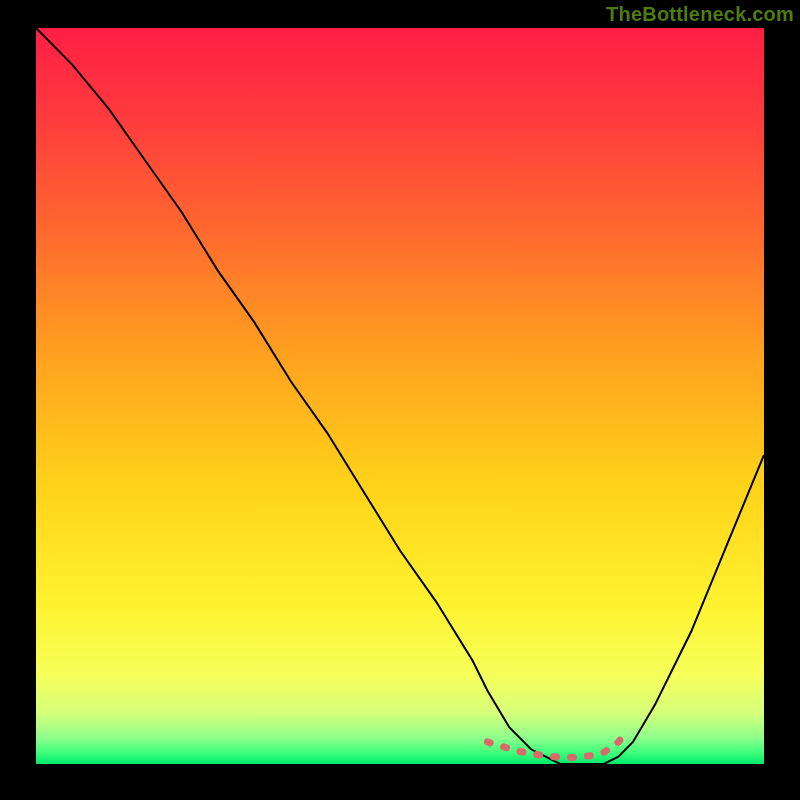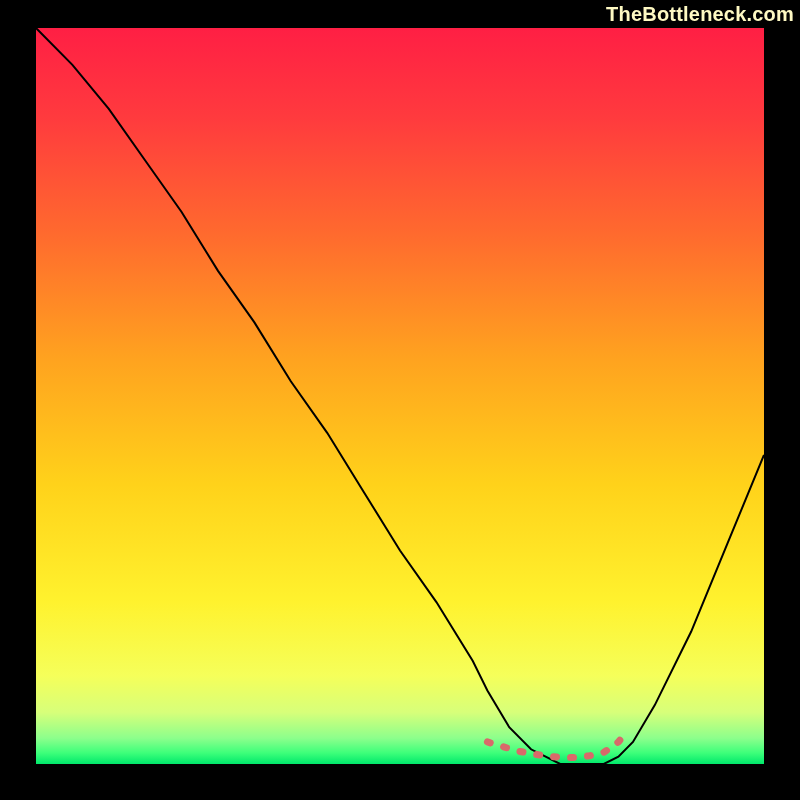--- a/index.html
+++ b/index.html
@@ -8,21 +8,21 @@
     width: 800px;
     height: 800px;
     background: #000;
     font-family: Arial, Helvetica, sans-serif;
     overflow: hidden;
   }
   .watermark {
     position: absolute;
     top: 3px;
     right: 6px;
-    color: #fef9c3;
+    color: #4d7c0f;
     font-size: 20px;
     font-weight: 600;
     letter-spacing: 0.2px;
     z-index: 3;
   }
   .plot {
     position: absolute;
     left: 36px;
     top: 28px;
     width: 728px;

